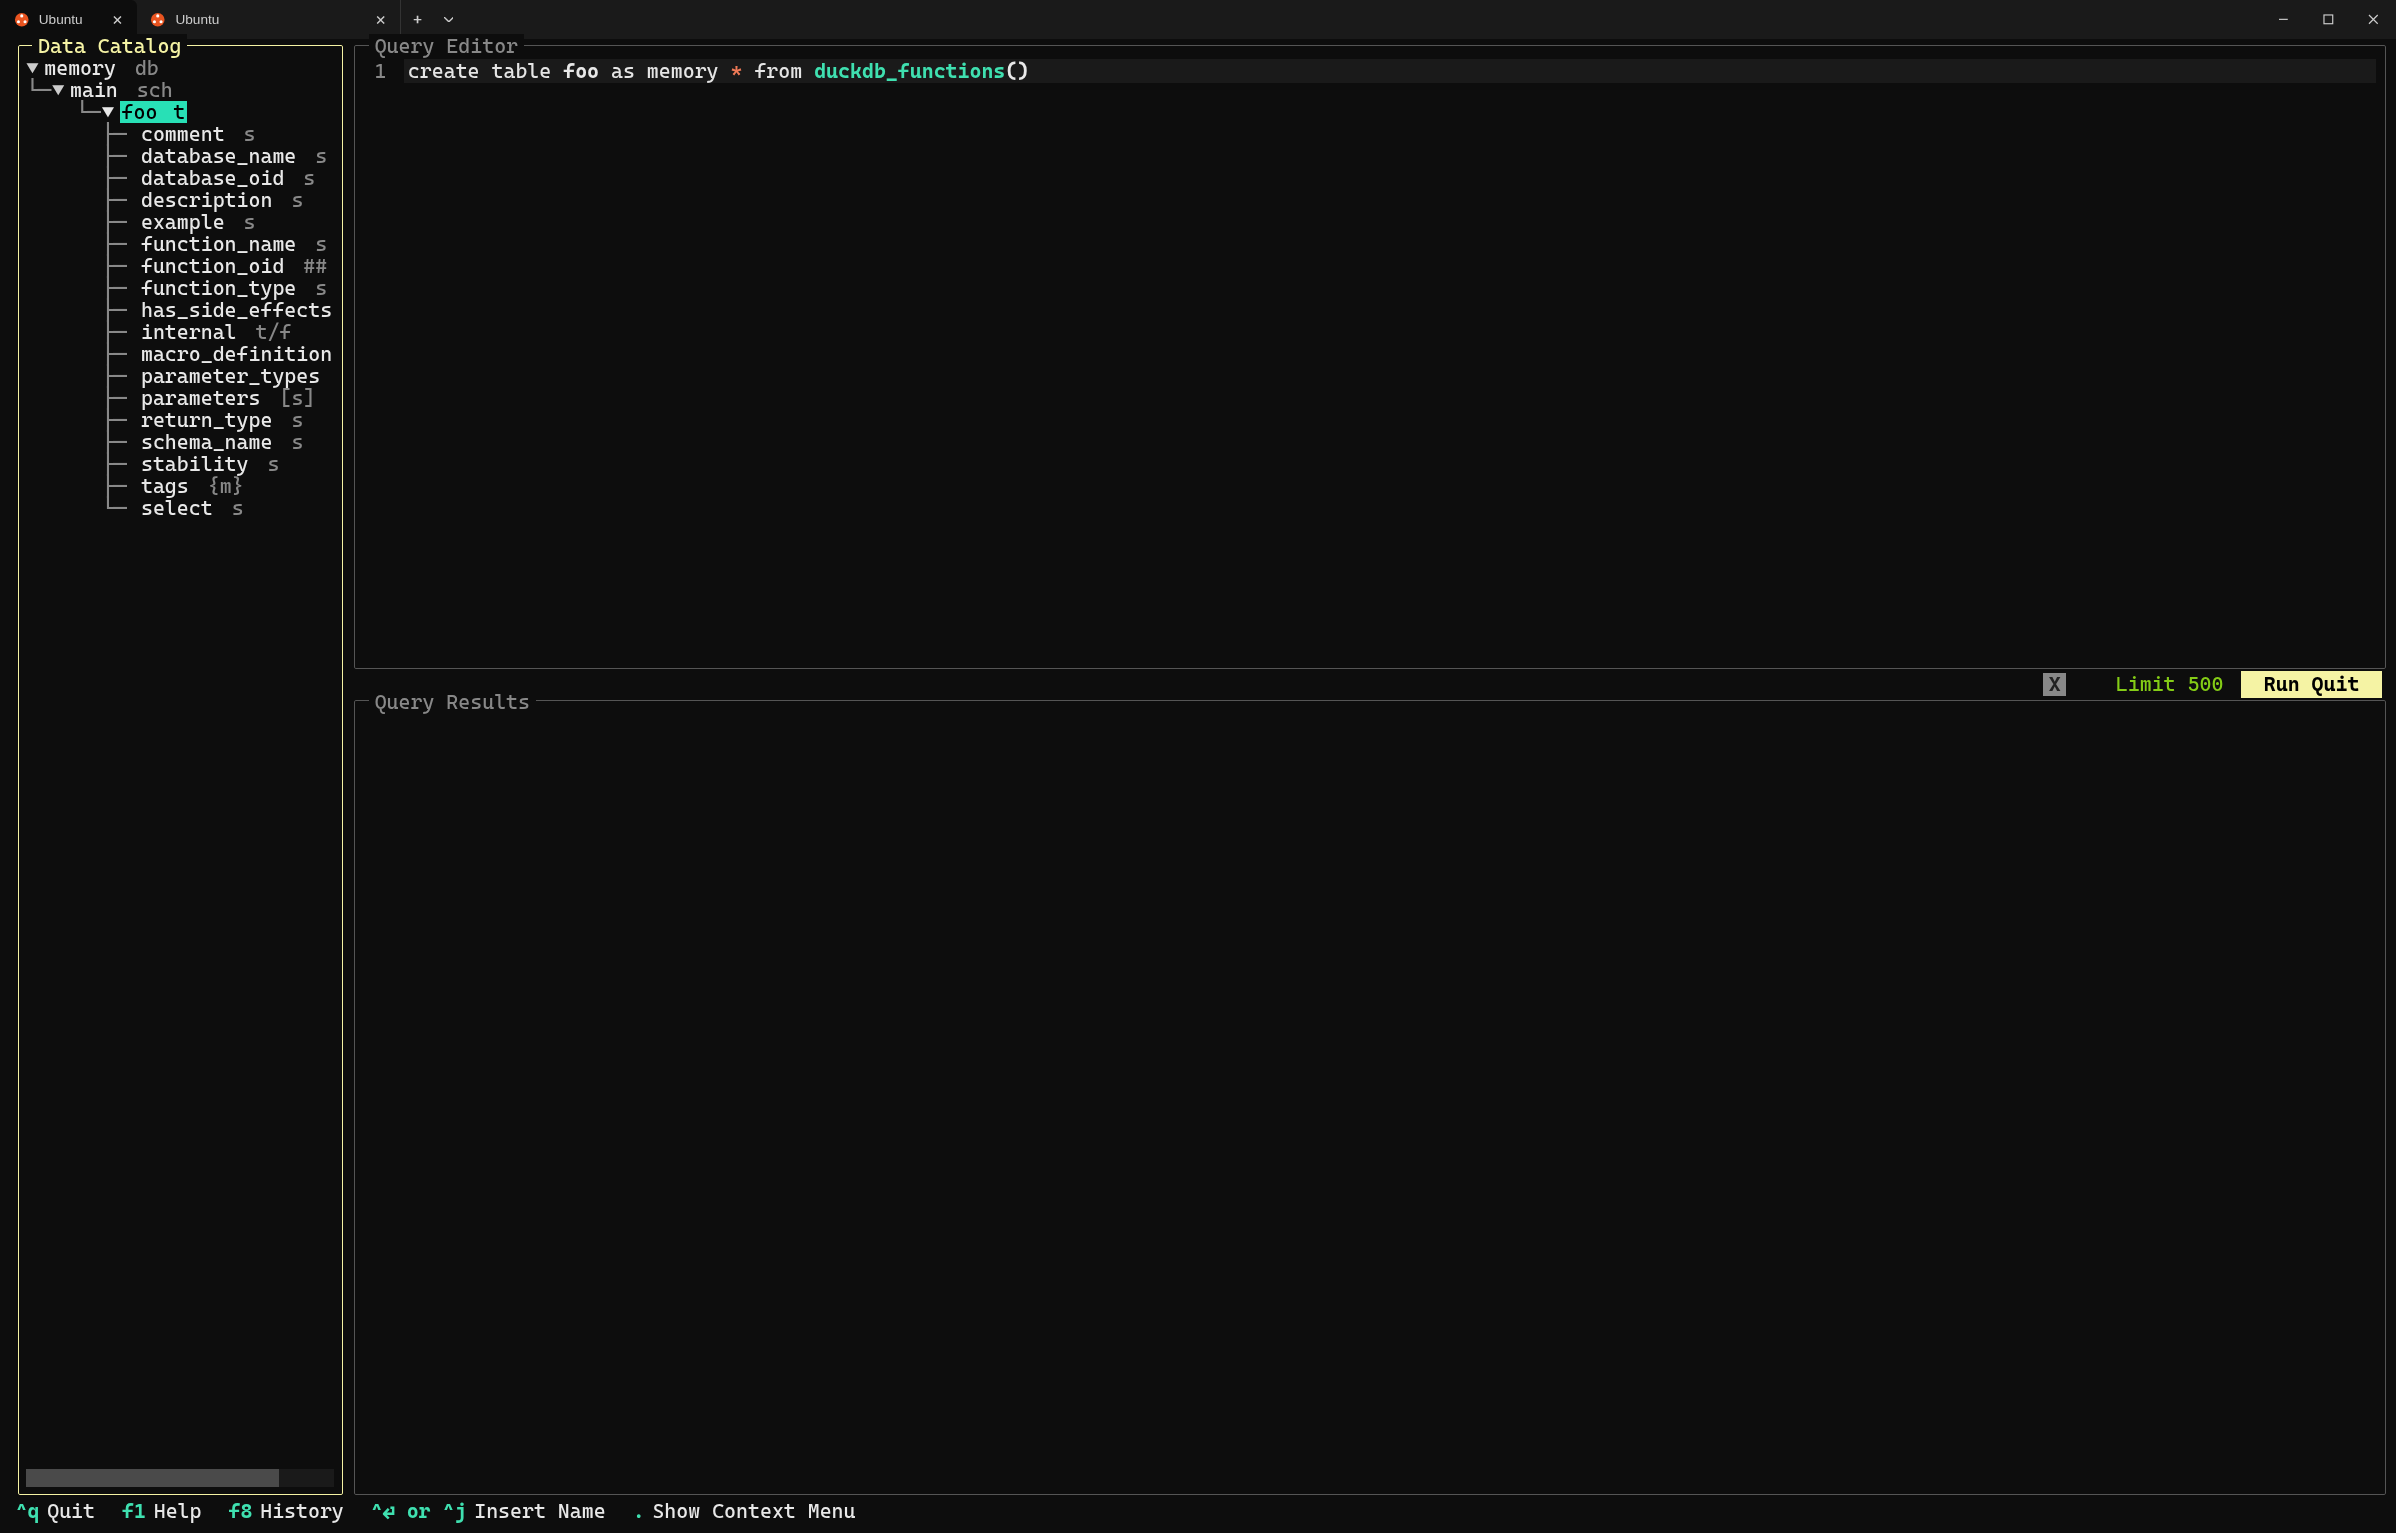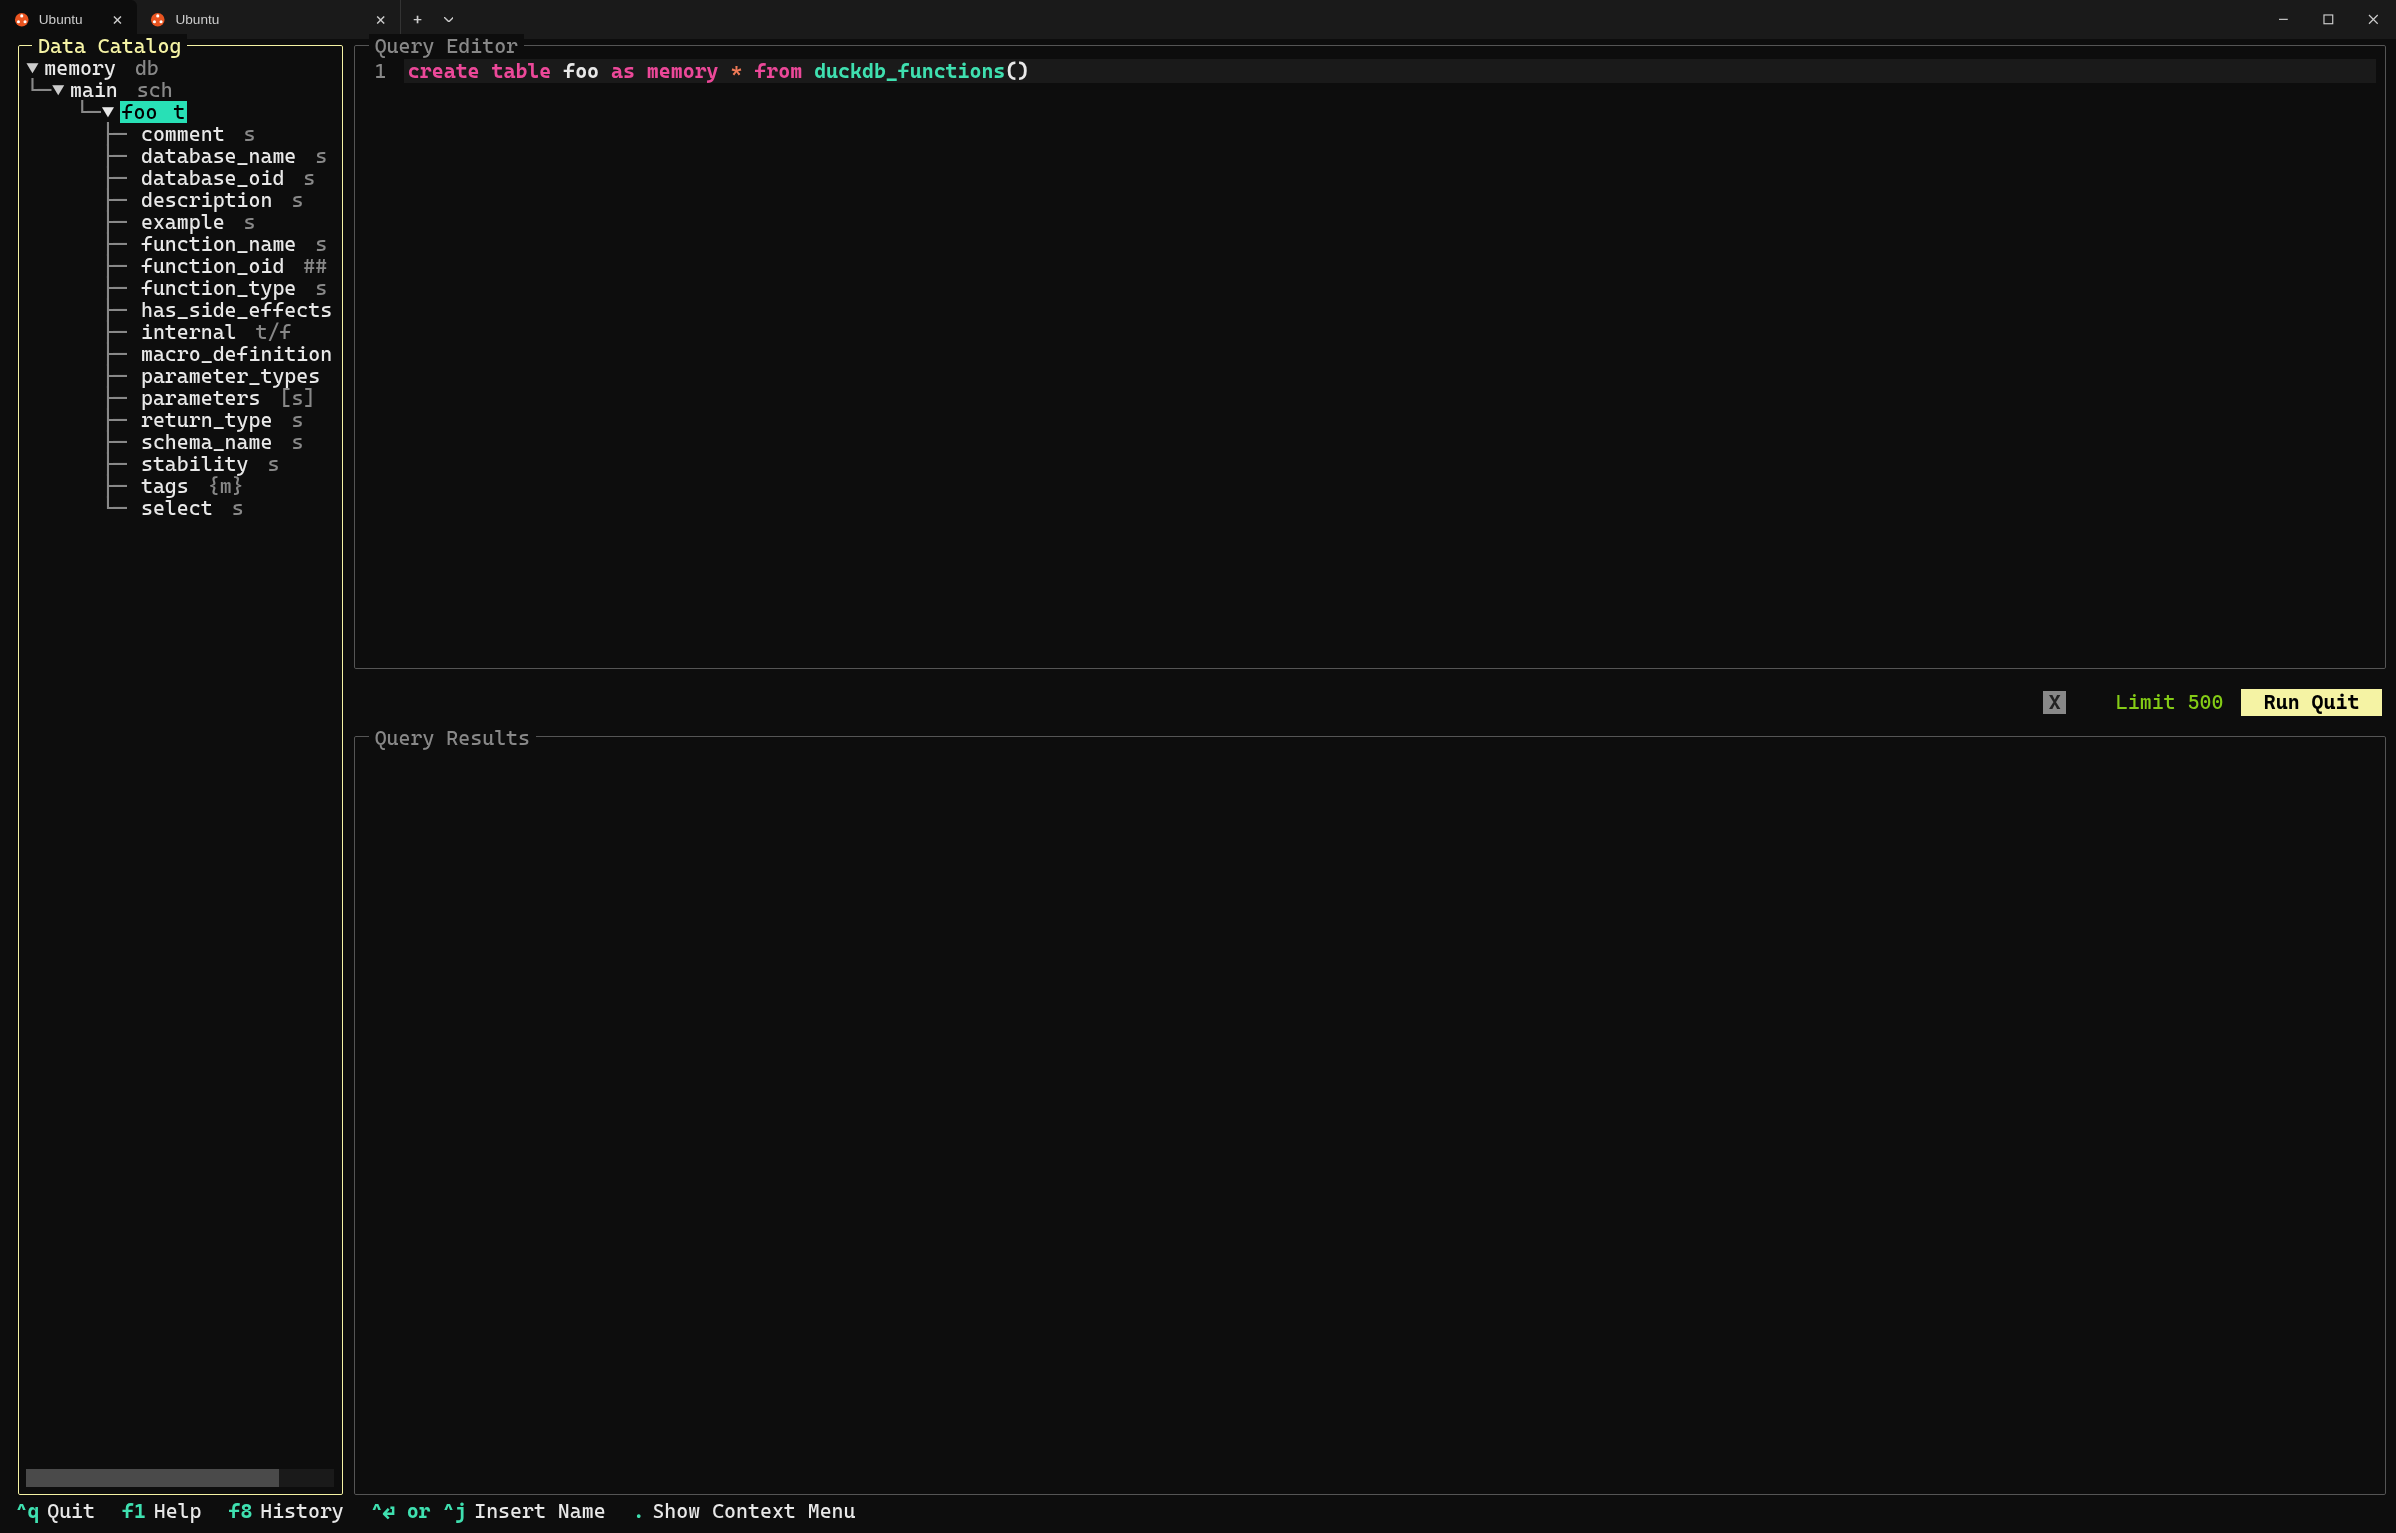--- a/index.html
+++ b/index.html
@@ -40,27 +40,27 @@
 
   .branchwrap { display:flex; }
   .vline { color:#888; padding-right:1.9px;}
   .colrow { display:flex; align-items:baseline; font-size:20.4px; line-height:22px; }
   .branch { color:#888; width:39px; display:inline-block; }
 
   .scrolltrack { height:17.5px; margin: 3.9px 7.8px 7.8px 7.8px; background:#1a1a1a; position:relative; }
   .scrollthumb { position:absolute; top:0; left:0; height:100%; background:#4a4a4a; }
 
   
-  .right { flex:1; display:flex; flex-direction:column; gap:20px; min-height:0; }
+  .right { flex:1; display:flex; flex-direction:column; gap:2px; min-height:0; }
   .editor { flex: 0 0 43%; }
   .editor-body { padding: 13.6px 9.7px 9.7px 9.7px; font-size:20.4px; }
   .linerow { display:flex; }
   .lineno { color:#888; width:39px; text-align:right; padding-right:17.5px; }
   .code { flex:1; background:#1a1a1a; padding: 0 3.9px; }
-  .tok-kw { color:#ec4899; font-weight:bold; }
+  .tok-kw { color:#e5e5e5; font-weight:normal; }
   .tok-op { color:#ef7a57; }
   .tok-fn { color:#3fe0b0; font-weight:bold; }
   .tok-plain { color:#e8e8e8; font-weight:bold; }
 
   .controls { display:flex; justify-content:flex-end; align-items:center; gap:17.5px; padding: 0 3.9px; font-size:20.4px; }
   .chk { width:23px; height:23px; background:#888; color:#222; display:flex; align-items:center; justify-content:center; font-weight:bold; }
   .limit-lbl { color:#84cc16;margin-left:32px; }
   .runbtn { background:#f5f3a4; color:#000; font-weight:bold; padding:1.9px 23px; }
 
   .results { flex:1; }

